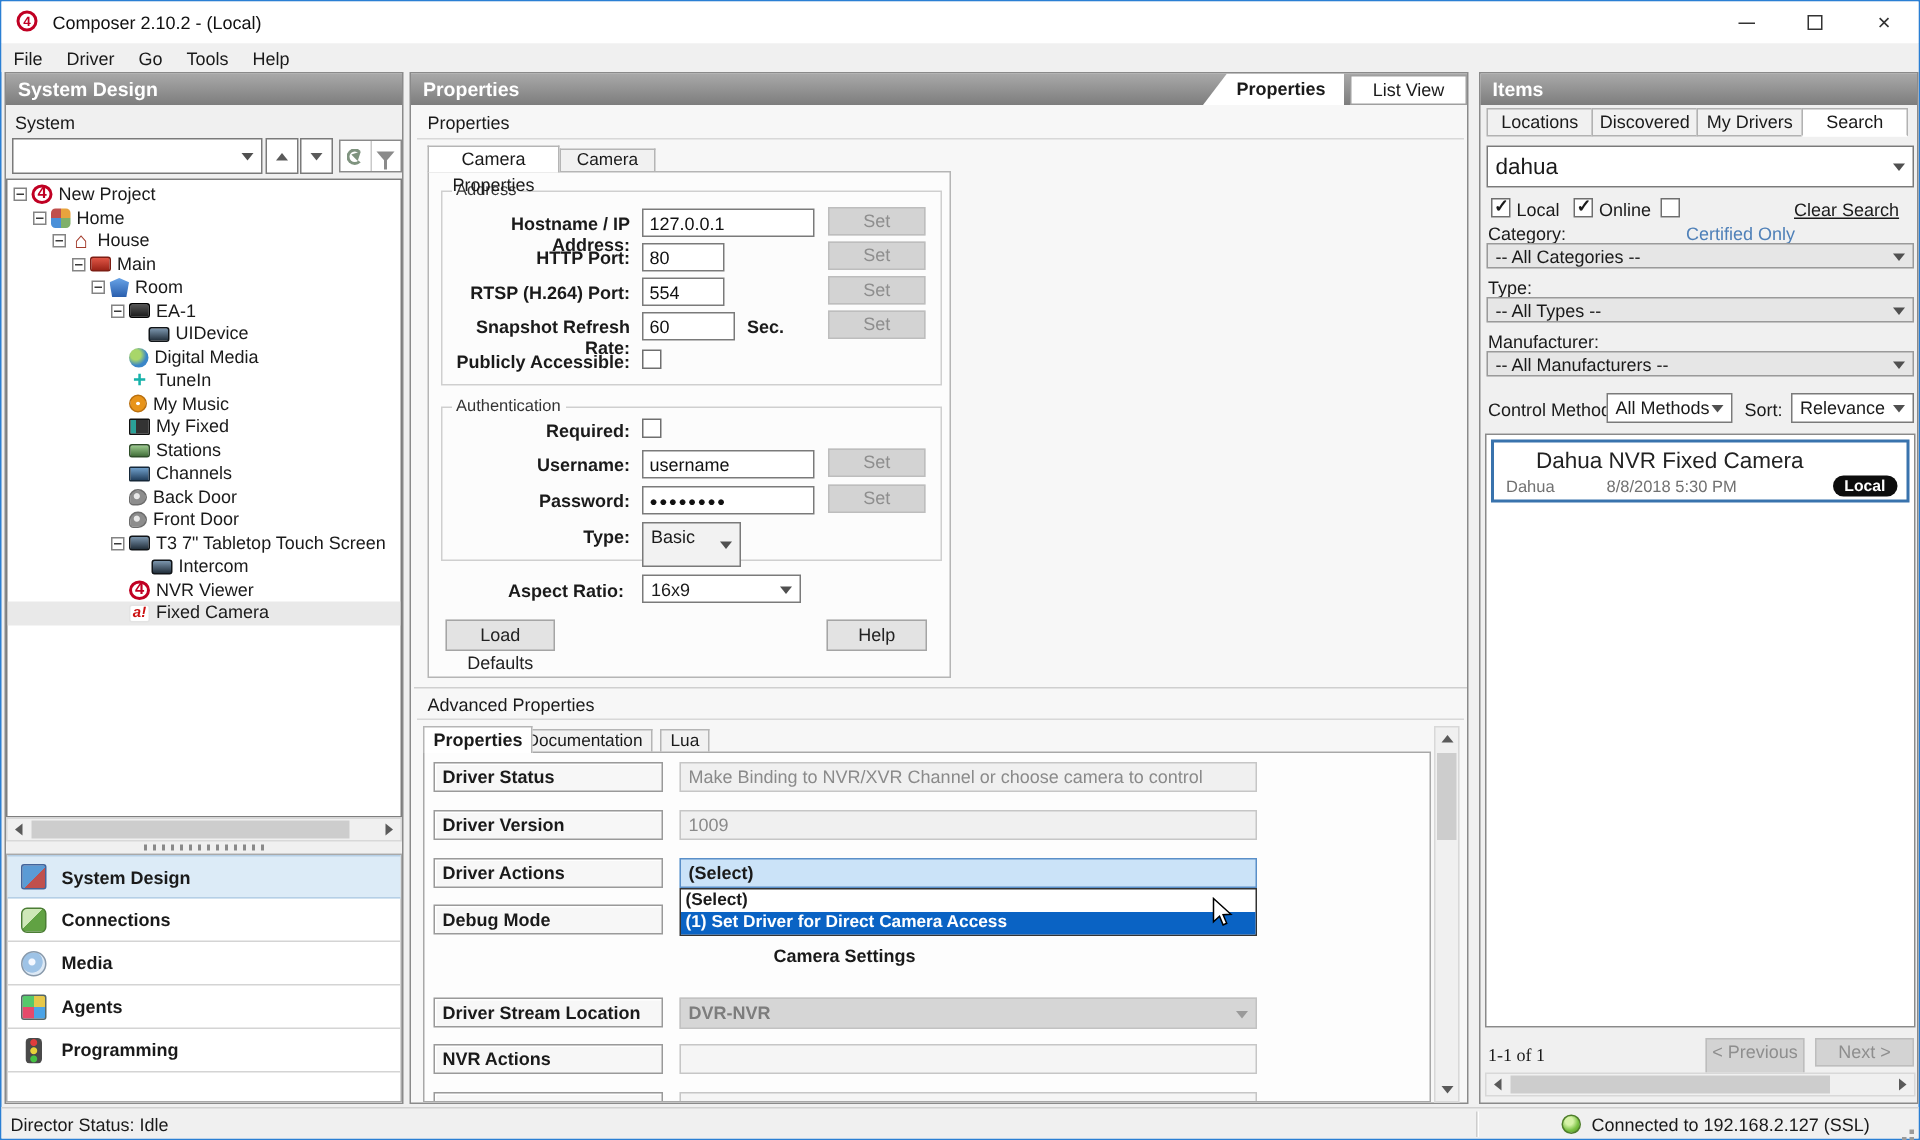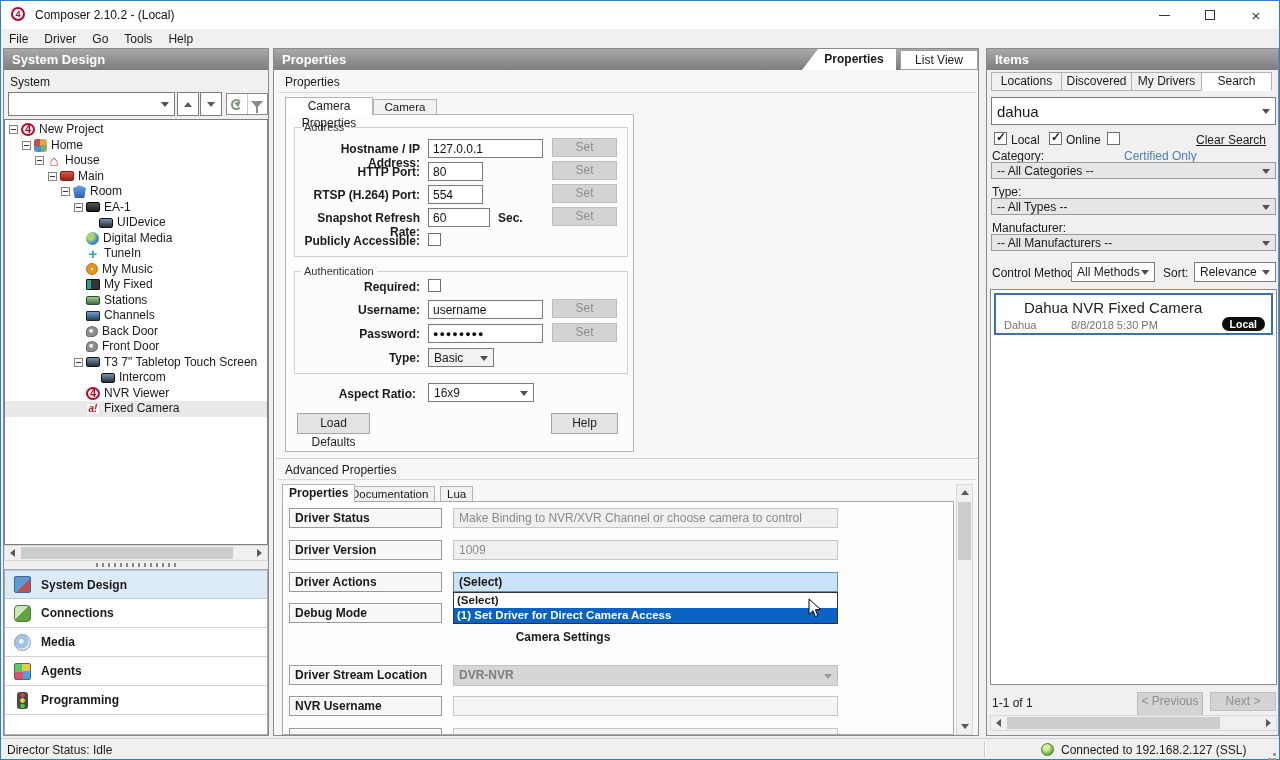--- a/index.html
+++ b/index.html
@@ -156,21 +156,21 @@
   #clear-search { position:absolute; left:209px; top:84px; text-decoration:underline; color:#1a1a1a; }
   #cert-label { color:#4f80b8; }
   #results-box { position:absolute; left:3px; top:240px; width:287px; height:396px; background:#fff; border:1px solid #8a8a8a; }
   .result-card { position:absolute; left:3px; top:3px; width:279px; height:42px; background:#fff; }
   .result-card.selected { border:2px solid #3973ad; }
   .result-title { position:absolute; left:8px; top:4px; font-size:15px; color:#222;margin-left:20px; }
   .result-sub { position:absolute; left:8px; top:24px; font-size:11px; color:#717171; }
   .result-date { position:absolute; left:75px; top:24px; font-size:11px; color:#717171; }
   .result-badge { position:absolute; right:6px; top:22px; background:#0d0d0d; color:#fff; font-size:10.5px; font-weight:bold;
                   border-radius:8px; padding:1px 8px; }
-  #pg-range { left:5px; top:647px; }
+  #pg-range { left:5px; top:647px;font-family:Liberation Serif, serif; }
   #items-hscroll { left:3px; top:666px; width:287px; }
 
   
   #statusbar { position:absolute; left:0; top:737px; width:1278px; height:21px; background:#f0f0f0; border-top:1px solid #d0d0d0; }
   #status-left { position:absolute; left:6px; top:4px; }
   #status-sep { position:absolute; left:983px; top:2px; width:2px; height:17px; border-left:1px solid #cdcdcd; border-right:1px solid #fff; }
   #led { position:absolute; left:1040px; top:4px; width:13px; height:13px; border-radius:50%;
          background:radial-gradient(circle at 38% 32%, #d7f3a8 0 25%, #7ac143 60%, #4e8c22 100%); border:1px solid #4e7d2a; }
   #status-right { position:absolute; left:1060px; top:4px; }
   #grip { position:absolute; right:3px; bottom:3px; width:3px; height:3px; background:#9a9a9a;
@@ -396,21 +396,21 @@
 
       <div class="rlabel" style="left:4px;top:188px">Username:</div>
       <input class="tbox" style="left: 142px; top: 185px; width: 115px; height: 19px;" value="username">
       <div class="btn disabled setbtn" style="left:266px;top:184px">Set</div>
 
       <div class="rlabel" style="left:4px;top:212px">Password:</div>
       <input class="tbox" style="left: 142px; top: 209px; width: 115px; height: 19px; font-size: 9px; letter-spacing: 1px;" value="●●●●●●●●">
       <div class="btn disabled setbtn" style="left:266px;top:208px">Set</div>
 
       <div class="rlabel" style="left:4px;top:236px">Type:</div>
-      <div class="combo" style="left:142px;top:233px;width:66px;height:19px;background:#f2f2f2">
+      <div class="combo" style="left:142px;top:233px;width:66px;height:30px;background:#f2f2f2">
         <span>Basic</span>
         <span class="arr"></span>
       </div>
 
       <div class="rlabel" style="left:0px;top:272px">Aspect Ratio:</div>
       <div class="combo" style="left:142px;top:268px;width:106px;height:19px">
         <span>16x9</span>
         <span class="arr"></span>
       </div>
 
@@ -446,21 +446,21 @@
       <div class="advlabel" style="top:101px">Debug Mode</div>
 
       <div id="cam-settings">Camera Settings</div>
 
       <div class="advlabel" style="top:163px">Driver Stream Location</div>
       <div class="advval combo dis" style="top:163px;height:21px;color:#7d7d7d;font-weight:bold;background:#d6d6d6;border-color:#c2c2c2">
         <span>DVR-NVR</span>
         <span class="arr"></span>
       </div>
 
-      <div class="advlabel" style="top:194px">NVR Username</div>
+      <div class="advlabel" style="top:194px">NVR Actions</div>
       <div class="advval" style="top:194px;background:#f5f5f5"></div>
 
       <div class="advlabel" style="top:226px"></div>
       <div class="advval" style="top:226px;background:#f5f5f5"></div>
     </div>
 
     <div class="sb-v" id="adv-scroll">
       <span class="sb-arr arr-up" style="left:4px;top:5px"></span>
       <div class="sb-thumb" style="left:1px;top:17px;width:13px;height:58px"></div>
       <span class="sb-arr arr-down" style="left:4px;bottom:5px"></span>

